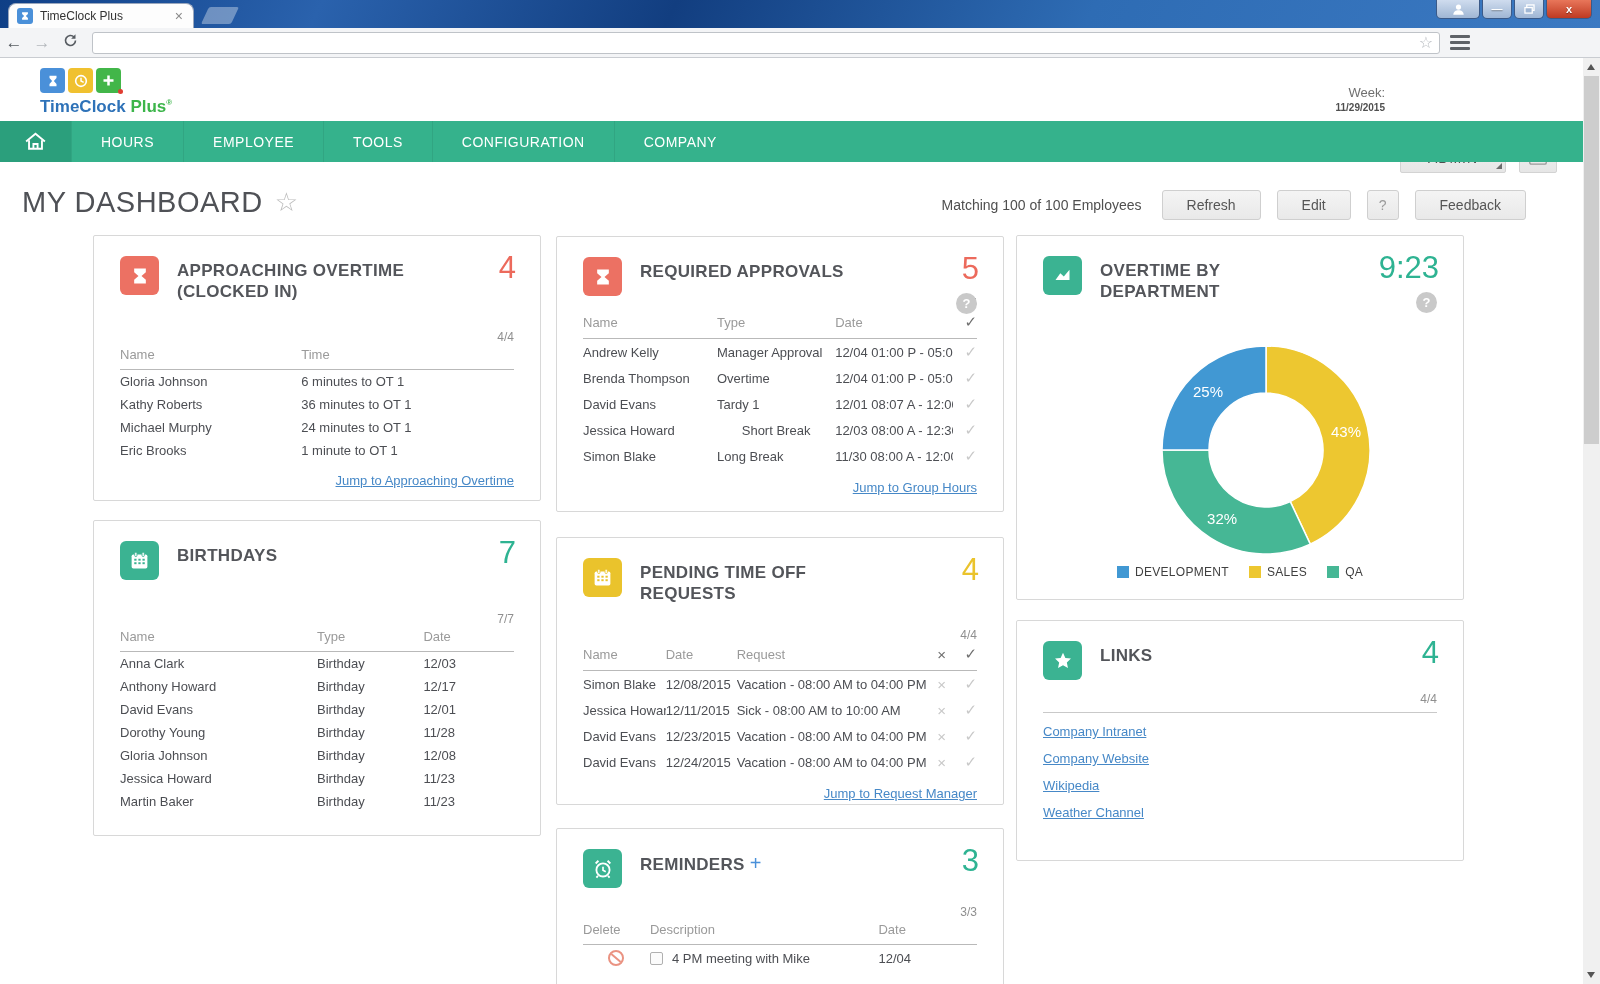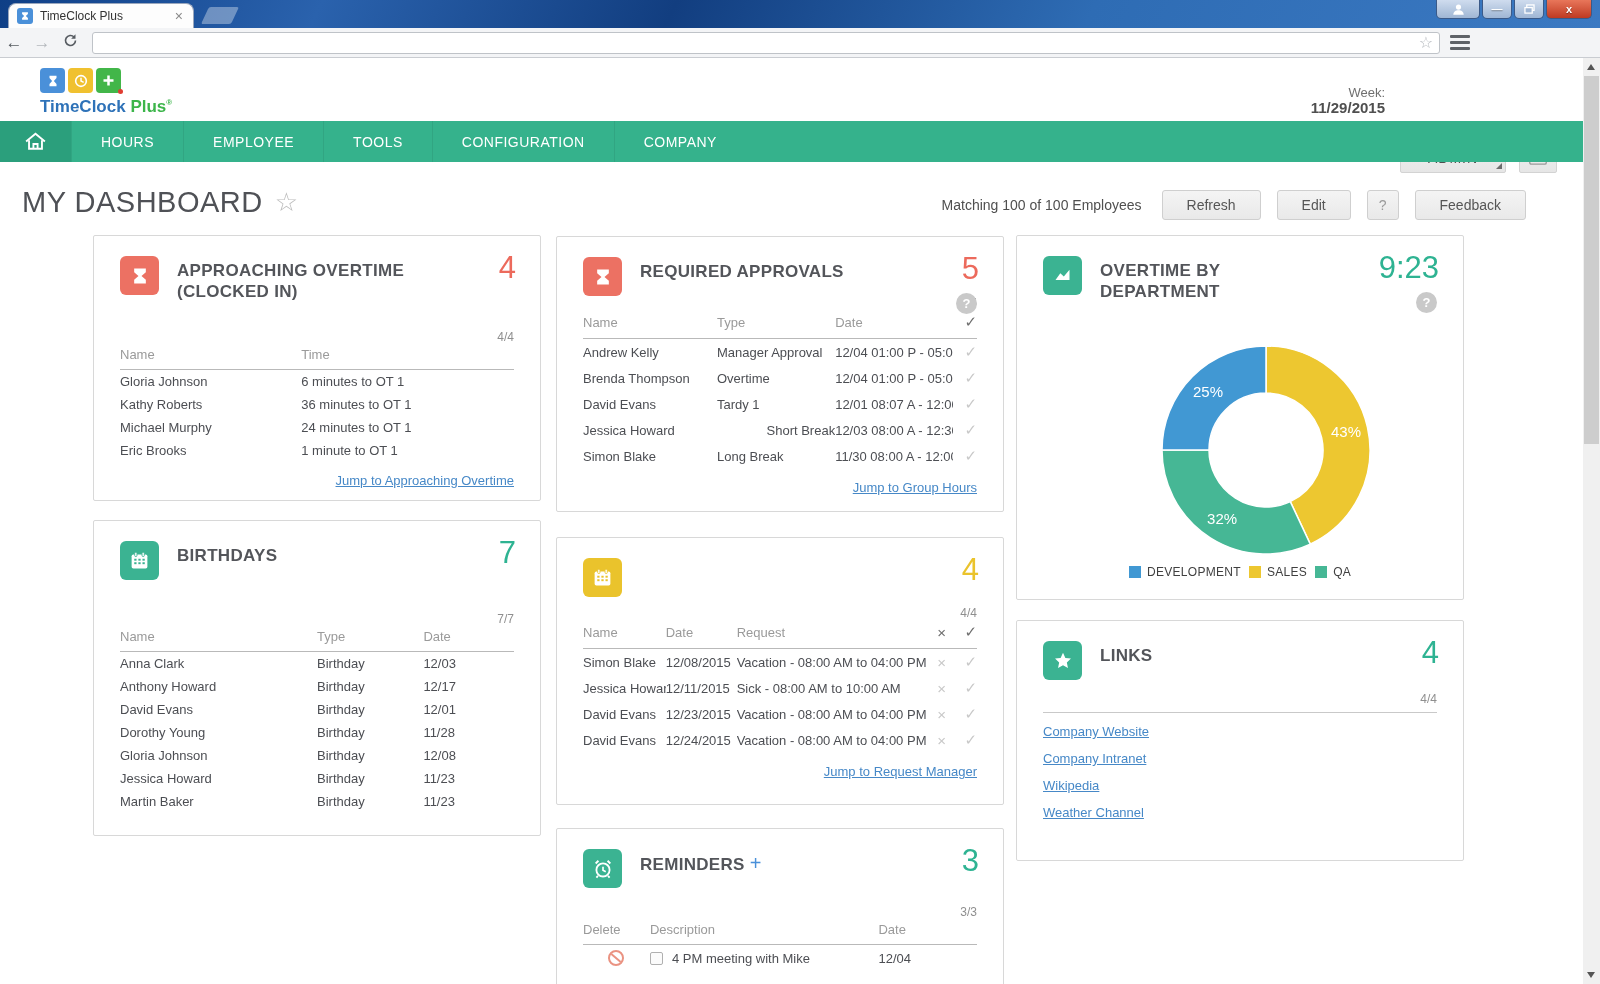--- a/index.html
+++ b/index.html
@@ -35,21 +35,21 @@
   .site-header { position:absolute; left:0; top:58px; width:1600px; height:63px; background:#fff; }
   .logo { position:absolute; left:40px; top:10px; }
   .logo-tiles { display:flex; gap:3px; }
   .logo-tile { width:25px; height:25px; border-radius:4px; display:flex; align-items:center; justify-content:center; position:relative; }
   .logo-tile.blue { background:#4a90d9; } .logo-tile.yellow { background:#f0c12f; } .logo-tile.green { background:#42b649; }
   .logo-tile.green::after { content:""; position:absolute; right:-2px; bottom:-1px; width:5px; height:5px; border-radius:50%; background:#e03c31; }
   .logo-text { margin-top:4px; font-size:17px; font-weight:bold; }
   .logo-text .t1 { color:#2e72b8; } .logo-text .t2 { color:#3cb54a; } .logo-text sup { font-size:8px; color:#3cb54a; }
   .week-box { position:absolute; right:215px; top:27px; text-align:right; line-height:15px; }
   .week-label { font-size:13px; color:#6f6f6f; }
-  .week-date { font-size:15px; color:#4f4f4f; font-weight:bold; }
+  .week-date { font-size:10px; color:#4f4f4f; font-weight:bold; }
   .admin-btn { position:absolute; left:1400px; top:86px; width:106px; height:29px; background:linear-gradient(#f0f0f0,#e6e6e6);
     border:1px solid #d3d3d3; border-radius:2px; color:#4f4f4f; font-size:14px; letter-spacing:1px; text-align:center; line-height:27px; }
   .admin-btn::after { content:""; position:absolute; right:3px; bottom:3px; border-left:6px solid transparent; border-bottom:6px solid #6d6d6d; }
   .mail-btn { position:absolute; left:1519px; top:86px; width:38px; height:29px; background:linear-gradient(#f0f0f0,#e6e6e6);
     border:1px solid #d3d3d3; border-radius:2px; display:flex; align-items:center; justify-content:center; }
 
   
   .nav { position:absolute; left:0; top:121px; width:1600px; height:41px; background:#35b28c; display:flex; }
   .nav-home { width:71px; background:#2b9f7c; display:flex; align-items:center; justify-content:center; }
   .nav-item { padding:0 29px; color:#fff; font-size:14px; letter-spacing:.5px; display:flex; align-items:center; border-left:1px solid rgba(0,0,0,.07); }
@@ -82,21 +82,21 @@
   .w-linkrow { text-align:right; margin-top:9px; }
   .wlink, .link-row a { color:#4688c7; font-size:13px; text-decoration:underline; cursor:pointer; }
   .links-hr { border:none; border-top:1px solid #c9c9c9; margin-top:6px; }
   .link-row { margin-top:9px; }
   .cb { display:inline-block; width:13px; height:13px; border:1px solid #b0b0b0; background:#fbfbfb; border-radius:2px; margin-right:9px; vertical-align:-2px; }
   .block-icon svg { vertical-align:middle; }
 
   
   .donut-svg { position:absolute; left:0; top:92px; width:448px; height:240px; }
   .donut-label { fill:#fff; font-size:15px; font-family:"Liberation Sans",sans-serif; }
-  .legend { position:absolute; left:0; right:0; bottom:20px; display:flex; justify-content:center; gap:8px; }
+  .legend { position:absolute; left:0; right:0; bottom:20px; display:flex; justify-content:center; gap:20px; }
   .legend-item { display:flex; align-items:center; gap:6px; font-size:12px; color:#404040; letter-spacing:.3px; }
   .legend-swatch { width:12px; height:12px; display:inline-block; }
 
   
   .scrollbar { position:absolute; right:0; top:58px; width:17px; height:926px; background:#f0f0f0; }
   .sb-thumb { position:absolute; left:1px; right:1px; top:18px; height:368px; background:#cdcdcd; }
   .sb-up { position:absolute; top:6px; left:4px; border-left:4.5px solid transparent; border-right:4.5px solid transparent; border-bottom:6px solid #555; }
   .sb-down { position:absolute; bottom:6px; left:4px; border-left:4.5px solid transparent; border-right:4.5px solid transparent; border-top:6px solid #555; }
 </style>
 </head>
@@ -365,21 +365,21 @@
             <td class="action-glyph" style="text-align:right">✓</td>
           </tr>
           <tr>
             <td class="" style="text-align:left">David Evans</td>
             <td class="" style="text-align:left">Tardy 1</td>
             <td class="" style="text-align:left">12/01 08:07 A - 12:00 P</td>
             <td class="action-glyph" style="text-align:right">✓</td>
           </tr>
           <tr>
             <td class="" style="text-align:left">Jessica Howard</td>
-            <td class="" style="text-align:right">Short Break</td>
+            <td class="" style="text-align:center">Short Break</td>
             <td class="" style="text-align:left">12/03 08:00 A - 12:30 P</td>
             <td class="action-glyph" style="text-align:right">✓</td>
           </tr>
           <tr>
             <td class="" style="text-align:left">Simon Blake</td>
             <td class="" style="text-align:left">Long Break</td>
             <td class="" style="text-align:left">11/30 08:00 A - 12:00 P</td>
             <td class="action-glyph" style="text-align:right">✓</td>
           </tr>
         </tbody>
@@ -397,20 +397,21 @@
             <g fill="#eac32c">
               <rect x="6" y="10" width="2.6" height="2.2"></rect>
               <rect x="10.7" y="10" width="2.6" height="2.2"></rect>
               <rect x="15.4" y="10" width="2.6" height="2.2"></rect>
               <rect x="6" y="14" width="2.6" height="2.2"></rect>
               <rect x="10.7" y="14" width="2.6" height="2.2"></rect>
               <rect x="15.4" y="14" width="2.6" height="2.2"></rect>
             </g>
           </svg>
       </div>
+      <div class="w-title" style="max-width:210px;">PENDING TIME OFF REQUESTS</div>
       <div class="w-count c-yellow">4</div>
     </div>
     <div class="w-sub" style="margin-top:24px;">4/4</div>
     <table class="w-table">
         <thead>
           <tr>
             <th class="" style="width:21%;text-align:left">Name</th>
             <th class="" style="width:18%;text-align:left">Date</th>
             <th class="" style="width:49%;text-align:left">Request</th>
             <th class="glyph-col" style="width:6%;text-align:center">×</th>
@@ -528,22 +529,22 @@
         <svg width="22" height="22" viewBox="0 0 24 24">
             <path d="M12 3l2.6 5.6 6.1.7-4.5 4.2 1.2 6-5.4-3-5.4 3 1.2-6L3.3 9.3l6.1-.7z" fill="#fff"></path>
           </svg>
       </div>
       <div class="w-title">LINKS</div>
       <div class="w-count c-teal">4</div>
     </div>
     <div class="w-sub" style="margin-top:26px;">4/4</div>
     <hr class="links-hr">
     <div>
+        <div class="link-row"><a>Company Intranet</a></div>
         <div class="link-row"><a>Company Website</a></div>
-        <div class="link-row"><a>Company Intranet</a></div>
         <div class="link-row"><a>Wikipedia</a></div>
         <div class="link-row"><a>Weather Channel</a></div>
       </div>
   </div>
 
   <div class="scrollbar">
     <span class="sb-up"></span>
     <div class="sb-thumb"></div>
     <span class="sb-down"></span>
   </div>

